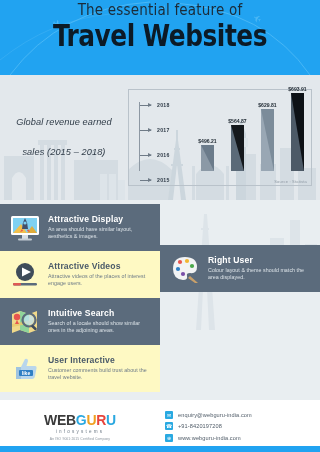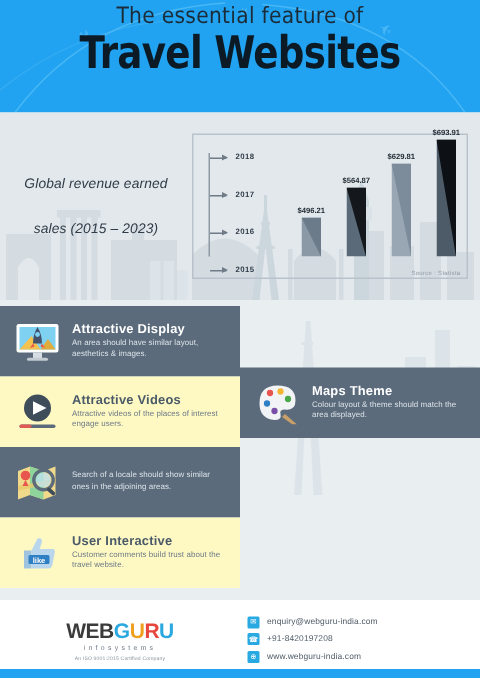--- a/index.html
+++ b/index.html
@@ -169,21 +169,21 @@
           <rect x="109" y="66" width="7" height="26"></rect>
         <rect x="118" y="72" width="7" height="20"></rect>
       </g>
     </svg>
 
     <div class="chart-inner">
       <div class="chart-caption">
         <span>
           <span>Global revenue earned</span><br>
           <br>
-          <span>sales (2015 – 2023)</span>
+          <span>sales (2015 – 2018)</span>
         </span>
       </div>
 
       <div class="chart-box">
         <div class="yaxis">
           <div class="ytick" style="top:0;">
             <span class="dash"></span>
             <span class="yr">2018</span>
           </div>
           <div class="ytick" style="top:25px;">
@@ -293,20 +293,21 @@
             <path d="M10,3 L10,22 L19,25 L19,6 Z" fill="#8fd49a"></path>
             <path d="M2,16 L27,11 L27,14 L2,19 Z" fill="#e8c86a" opacity="0.8"></path>
             <circle cx="7" cy="9" r="3.2" fill="#e8554e"></circle>
             <path d="M7,12 L5,16 L9,16 Z" fill="#e8554e"></path>
             <circle cx="19" cy="12" r="6.5" fill="none" stroke="#5b6b7c" stroke-width="2.2"></circle>
             <circle cx="19" cy="12" r="5" fill="#bfe3f5" opacity="0.75"></circle>
             <rect x="22.5" y="16.5" width="6.5" height="2.6" rx="1.3" fill="#3f4c5a" transform="rotate(42 22.5 16.5)"></rect>
           </svg>
         </div>
         <div class="txt">
+          <div class="c-title">Intuitive Search</div>
           <div class="c-desc">Search of a locale should show similar ones in the adjoining areas.</div>
         </div>
       </div>
 
       <div class="card light">
         <div class="ico">
           <svg width="30" height="26" viewBox="0 0 30 26">
             <path d="M6,11 L11,11 L11,23 L6,23 Z" fill="#9fc4e0"></path>
             <path d="M11,11 L15,3 Q18,2 18,5 L16.5,10 L25,10 Q27,10 26.5,12.5 L25,20 Q24.5,23 22,23 L11,23 Z" fill="#b9d6ec"></path>
             <rect x="9" y="14" width="14" height="6" rx="1" fill="#2f7fc4"></rect>
@@ -329,21 +330,21 @@
             <path d="M15,2 Q27,2 27,12 Q27,19 20,18 Q16,18 17,21 Q18,25 13,25 Q3,24 3,14 Q3,2 15,2 Z" fill="#f2f3f4"></path>
             <circle cx="10" cy="7" r="2.1" fill="#e8554e"></circle>
             <circle cx="17" cy="6" r="2.1" fill="#f2b632"></circle>
             <circle cx="22" cy="11" r="2.1" fill="#4aa84a"></circle>
             <circle cx="8" cy="14" r="2.1" fill="#2f7fc4"></circle>
             <circle cx="13" cy="19" r="2.1" fill="#7a4fa8"></circle>
             <path d="M20,21 L28,28 L25,28 L18,23 Z" fill="#c9a06a"></path>
           </svg>
         </div>
         <div class="txt">
-          <div class="c-title">Maps Theme</div>
+          <div class="c-title">Right User</div>
           <div class="c-desc">Colour layout &amp; theme should match the area displayed.</div>
         </div>
       </div>
     </div>
   </div>
 
   <div class="footer">
     <div class="logo-wrap">
       <div class="logo-row">
         <span class="l-web">WEB</span>

